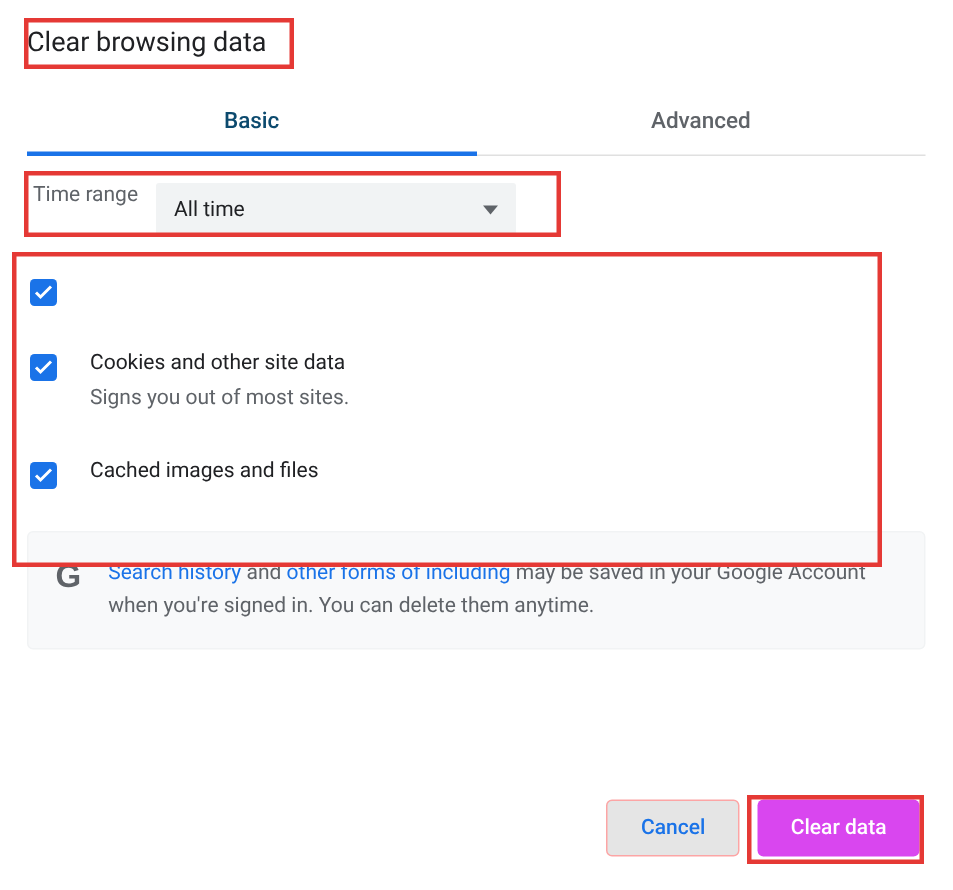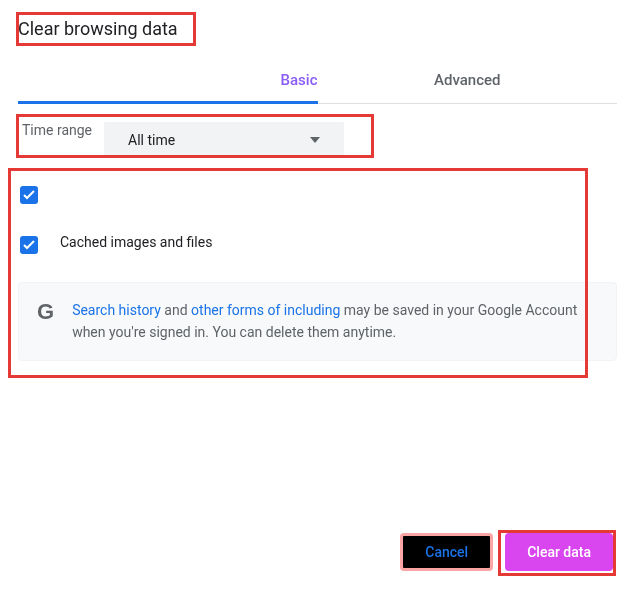--- a/index.html
+++ b/index.html
@@ -31,22 +31,21 @@
     flex: 1;
     text-align: center;
     padding: 14px 0;
     font-size: 15px;
     font-weight: 500;
     color: #5f6368;
     cursor: pointer;
     position: relative;
   }
   .tab.active {
-    color: #8b5cf6;
-    text-align: right;
+    color: #0c4a6e;
   }
   .tab.active::after {
     content: '';
     position: absolute;
     left: 0; right: 0; bottom: -1px;
     height: 3px;
     background: #1a73e8;
   }
   .time-row {
     display: flex;
@@ -59,21 +58,21 @@
     font-size: 14px;
     padding-left: 4px;
   }
   .dropdown {
     flex: 0 0 240px;
     background: #f1f3f4;
     color: #202124;
     height: 36px;
     display: flex;
     align-items: center;
-    padding: 0 24px;
+    padding: 0 12px;
     justify-content: space-between;
     cursor: pointer;
     border-radius: 2px;
   }
   .dropdown-arrow {
     width: 0; height: 0;
     border-left: 5px solid transparent;
     border-right: 5px solid transparent;
     border-top: 6px solid #5f6368;
   }
@@ -144,23 +143,23 @@
     padding: 0 22px;
     font-size: 14px;
     border-radius: 4px;
     cursor: pointer;
     display: flex;
     align-items: center;
     justify-content: center;
     font-weight: 500;
   }
   .btn-cancel {
-    background: #000000;
+    background: #e5e5e5;
     color: #1a73e8;
-    border: 3px solid #fca5a5;
+    border: 1px solid #fca5a5;
   }
   .btn-primary {
     background: #d946ef;
     color: #fff;
     border: none;
   }
   
   .hl {
     position: absolute;
     border: 3px solid #e53935;
@@ -195,28 +194,39 @@
   <div class="options">
 
     <div class="option-row">
       <div class="checkbox">
         <svg width="12" height="10" viewBox="0 0 12 10">
             <path d="M1 5 L4 8 L11 1" stroke="#fff" stroke-width="2" fill="none"></path>
           </svg>
       </div>
     </div>
 
-
     <div class="option-row">
       <div class="checkbox">
         <svg width="12" height="10" viewBox="0 0 12 10">
             <path d="M1 5 L4 8 L11 1" stroke="#fff" stroke-width="2" fill="none"></path>
           </svg>
       </div>
       <div class="option-text">
+        <div class="opt-title">Cookies and other site data</div>
+        <div class="opt-desc">Signs you out of most sites.</div>
+      </div>
+    </div>
+
+    <div class="option-row">
+      <div class="checkbox">
+        <svg width="12" height="10" viewBox="0 0 12 10">
+            <path d="M1 5 L4 8 L11 1" stroke="#fff" stroke-width="2" fill="none"></path>
+          </svg>
+      </div>
+      <div class="option-text">
         <div class="opt-title">Cached images and files</div>
       </div>
     </div>
 
   </div>
 
   <div class="info-box">
     <div class="g-logo">G</div>
     <div class="info-text">
       <a>Search history</a><span> and </span><a>other forms of including</a><span> may be saved in your Google Account when you're signed in. You can delete them anytime.</span>

